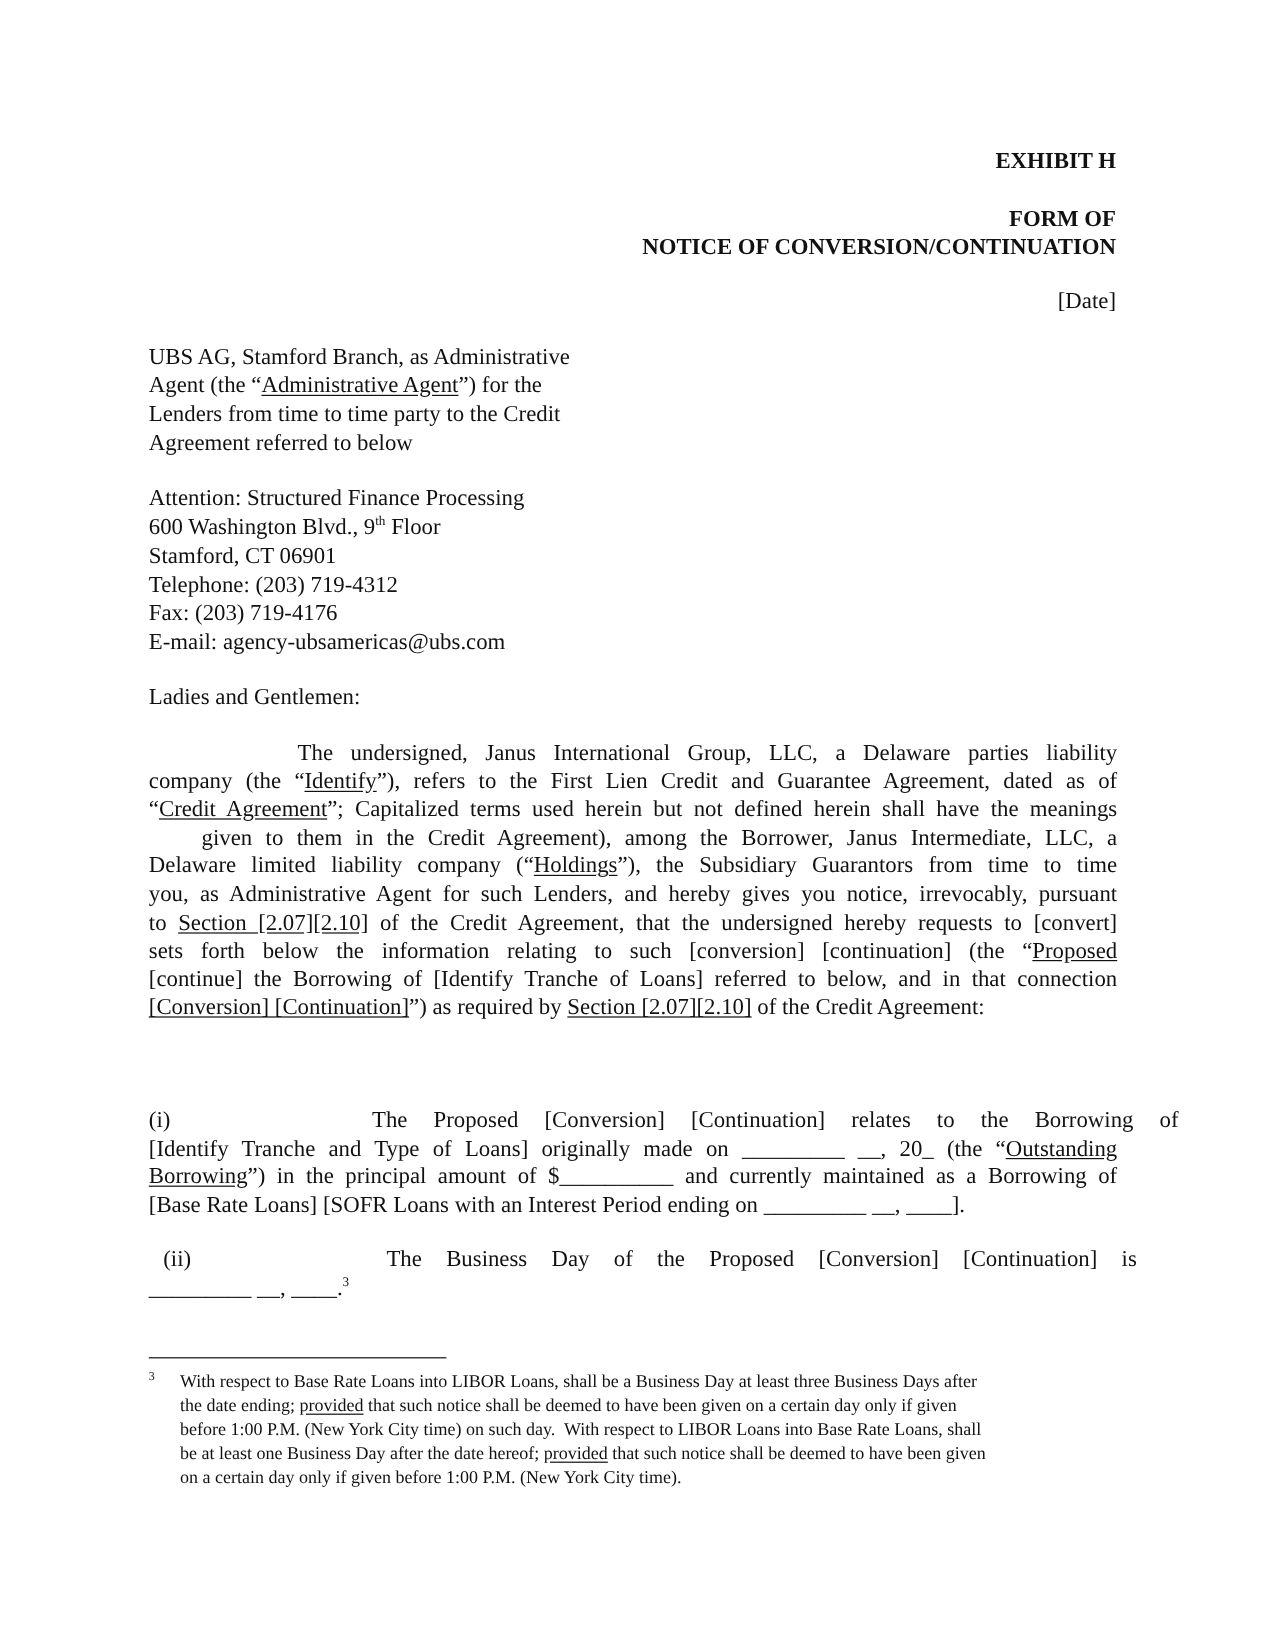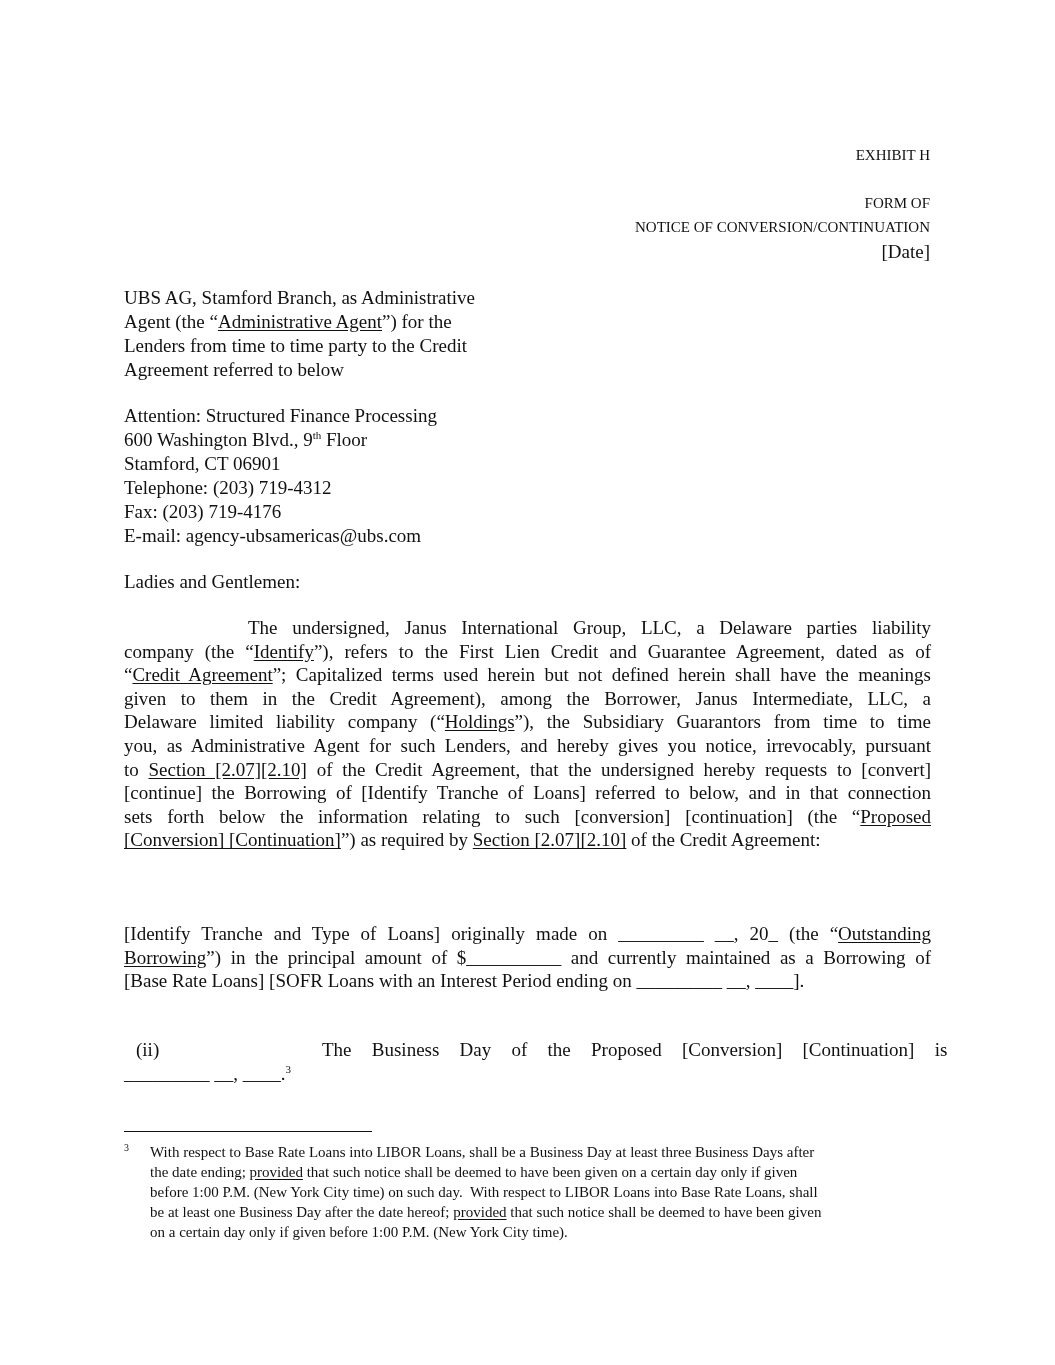--- a/index.html
+++ b/index.html
@@ -1,20 +1,20 @@
 <!DOCTYPE html>
 <html><head>
 <meta charset="utf-8">
 <style>
   html, body { margin: 0; padding: 0; background: #ffffff; }
   body { width: 1055px; height: 1365px; position: relative; overflow: hidden;
          font-family: "Liberation Serif", "DejaVu Serif", serif; color: #111; }
   .abs { position: absolute; white-space: nowrap; }
   .r { right: 125px; text-align: right; }
-  .b { font-weight: normal; font-size: 15px; margin-top: 23px; }
+  .b { font-weight: bold; font-size: 19px; }
   .t { font-size: 19px; line-height: 24px; }
   .u { text-decoration: underline; text-underline-offset: 2px; }
   .just { position: absolute; left: 124px; width: 807px; font-size: 19px; line-height: 23.6px;
           text-align: justify; }
   .line { display: block; height: 23.6px; text-align: justify; text-align-last: justify; white-space: nowrap; }
   .line.last { text-align-last: left; }
   .fn { position: absolute; left: 124px; width: 807px; font-size: 15px; line-height: 20px; }
   .fnrule { position: absolute; left: 124px; top: 1131px; width: 248px; height: 1px; background: #111; }
   sup { font-size: 11px; line-height: 0; vertical-align: super; }
 </style>
@@ -41,30 +41,33 @@
   <div>Fax: (203) 719-4176</div>
   <div>E-mail: agency-ubsamericas@ubs.com</div>
 </div>
 
 <div class="abs t" style="left:124px; top:570px;">Ladies and Gentlemen:</div>
 
 <div class="just" style="top:616px;">
   <div class="line" style="padding-left: 124px; white-space: nowrap; word-spacing: 0px;"><span>The undersigned, Janus International Group, LLC, a Delaware parties liability</span></div>
   <div class="line" style="white-space: nowrap; word-spacing: -0.00111607px;"><span>company (the “</span><span class="u">Identify</span><span>”), refers to the First Lien Credit and Guarantee Agreement, dated as of</span></div>
   <div class="line" style="white-space: nowrap; word-spacing: 0px;"><span>“</span><span class="u">Credit Agreement</span><span>”; Capitalized terms used herein but not defined herein shall have the meanings</span></div>
-  <div class="line" style="white-space: nowrap; word-spacing: 0px;">given to them in the Credit Agreement), among the Borrower, Janus Intermediate, LLC, a</div>
+  <div class="line" style="white-space: nowrap; word-spacing: 0px; margin-left: 44px;">given to them in the Credit Agreement), among the Borrower, Janus Intermediate, LLC, a</div>
   <div class="line" style="white-space: nowrap; word-spacing: 0px;"><span>Delaware limited liability company (“</span><span class="u">Holdings</span><span>”), the Subsidiary Guarantors from time to time</span></div>
   <div class="line" style="white-space: nowrap; word-spacing: 0px;">you, as Administrative Agent for such Lenders, and hereby gives you notice, irrevocably, pursuant</div>
   <div class="line" style="white-space: nowrap; word-spacing: 0px;"><span>to </span><span class="u">Section [2.07][2.10]</span><span> of the Credit Agreement, that the undersigned hereby requests to [convert]</span></div>
+  <div class="line" style="white-space: nowrap; word-spacing: 0px;"><span>sets forth below the information relating to such [conversion] [continuation] (the “</span><span class="u">Proposed</span></div>
   <div class="line" style="white-space: nowrap; word-spacing: 0px;">[continue] the Borrowing of [Identify Tranche of Loans] referred to below, and in that connection</div>
-  <div class="line" style="white-space: nowrap; word-spacing: 0px;"><span>sets forth below the information relating to such [conversion] [continuation] (the “</span><span class="u">Proposed</span></div>
   <div class="line last"><span class="u">[Conversion] [Continuation]</span><span>”) as required by </span><span class="u">Section [2.07][2.10]</span><span> of the Credit Agreement:</span></div>
 </div>
 
 <div class="just" style="top:922px;">
+  <div class="line" style="white-space: nowrap; word-spacing: 17px;">
+    <span style="display:inline-block; width:186px; text-align:right; padding-right:0;"><span style="display:inline-block; width:50px; text-align:left;">(i)</span></span><span>The Proposed [Conversion] [Continuation] relates to the Borrowing of</span>
+  </div>
   <div class="line" style="white-space: nowrap; word-spacing: 0px;"><span>[Identify Tranche and Type of Loans] originally made on _________ __, 20_ (the “</span><span class="u">Outstanding</span></div>
   <div class="line" style="white-space: nowrap; word-spacing: 0px;"><span class="u">Borrowing</span><span>”) in the principal amount of $__________ and currently maintained as a Borrowing of</span></div>
   <div class="line last">[Base Rate Loans] [SOFR Loans with an Interest Period ending on _________ __, ____].</div>
 </div>
 
 <div class="just" style="top:1038px;">
   <div class="line" style="white-space: nowrap; word-spacing: 15.5px;">
     <span style="display:inline-block; width:186px; text-align:right;margin-left:12px;"><span style="display:inline-block; width:62px; text-align:left;">(ii)</span></span><span>The Business Day of the Proposed [Conversion] [Continuation] is</span>
   </div>
   <div class="line last"><span>_________ __, ____.</span><sup>3</sup></div>

